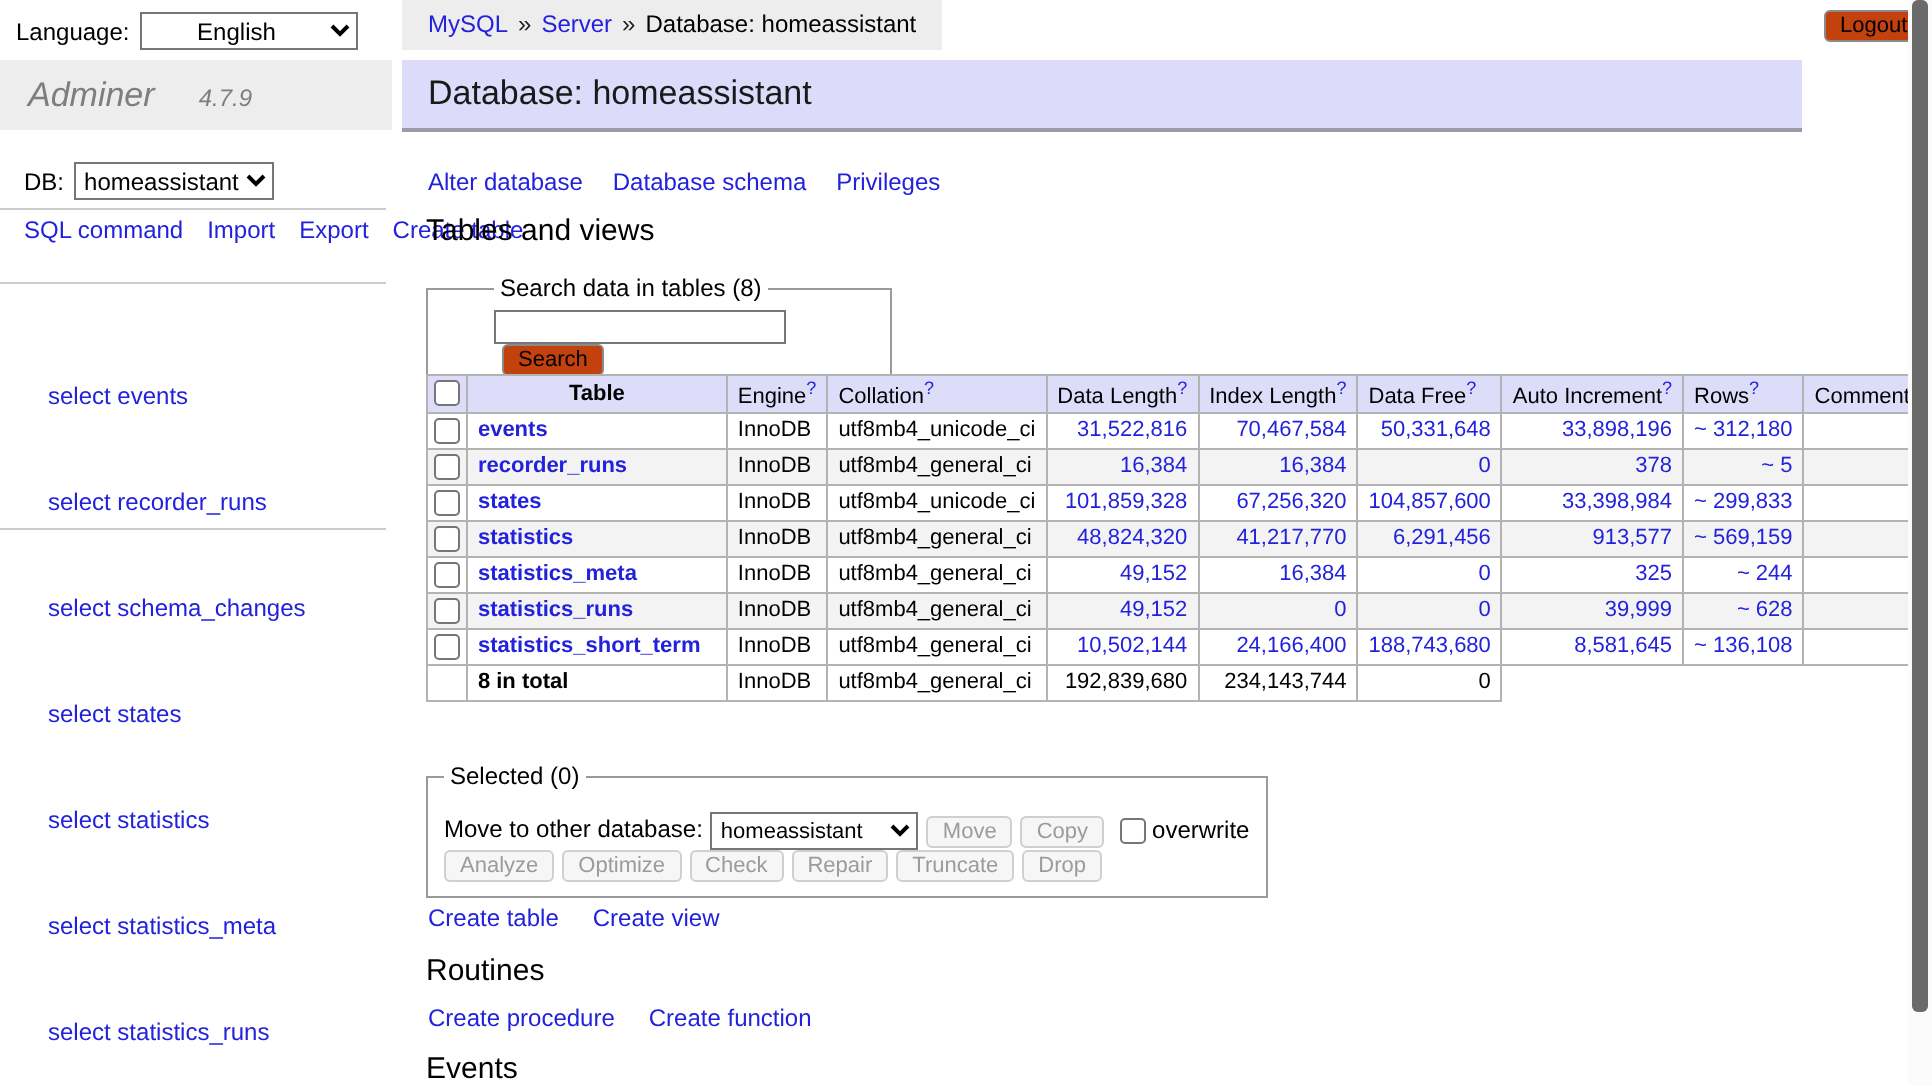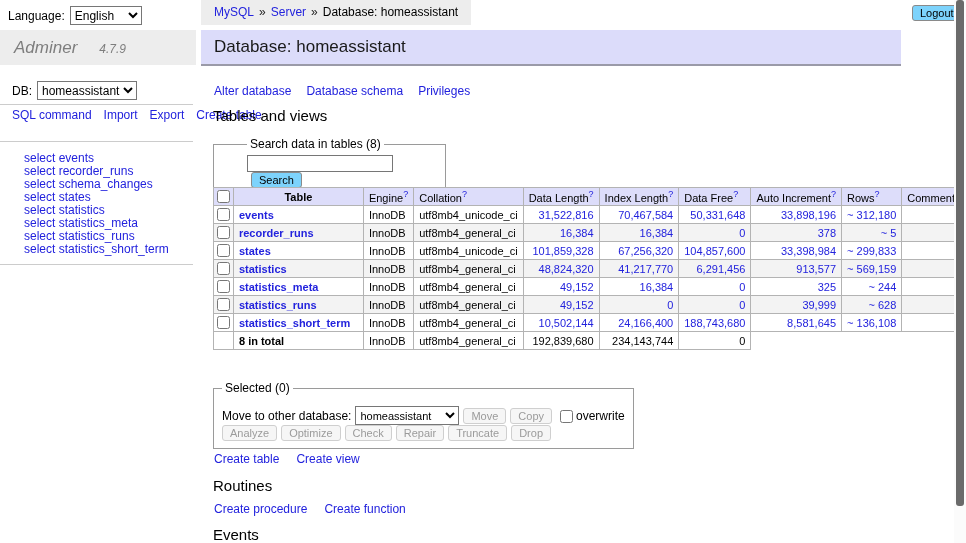--- a/index.html
+++ b/index.html
@@ -1,44 +1,44 @@
 <!DOCTYPE html>
 <html><head>
 <meta charset="utf-8">
 <style>
   html,body { margin:0; padding:0; }
   body {
     width:966px; height:543px; overflow:hidden; position:relative;
     background:#fff; color:#000;
     font-family:"Liberation Sans","DejaVu Sans",sans-serif; font-size:12px;
   }
-  a { color:#2222dd; text-decoration:none; cursor:pointer; }
+  a { color:#2222dd; text-decoration:none; cursor:pointer;margin-top:40px; }
   h2,h3 { margin:0; font-weight:normal; }
 
   select {
     font-family:inherit; font-size:12px; border:1px solid #767676;
     background:#fff; height:19px;
   }
   input[type="text"] {
     border:1px solid #767676; height:15px; font-family:inherit; font-size:11px; padding:0 2px;
   }
   input[type="checkbox"] { width:13px; height:13px; margin:0; vertical-align:middle; }
   button {
     font-family:inherit; font-size:11px; padding:1px 7px;
-    background:#7dd3fc; border:1px solid #8a8a8a; border-radius:3px; color:#000;
+    background:#c2410c; border:1px solid #8a8a8a; border-radius:3px; color:#000;
   }
   button:disabled { color:#9b9b9b; background:#f6f6f6; border-color:#cfcfcf; }
   fieldset { border:1px solid #9a9a9a; margin:0; padding:4px 8px 7px; background:#fff; }
   legend { font-size:12px; padding:0 3px; }
   hr.side { border:none; border-top:1px solid #ccc; margin:0; position:absolute; left:0; width:193px; }
 
   
   #top-language { position:absolute; left:8px; top:6px; }
   #top-language label { margin-right:5px; }
-  #language-select { width:72px; }
+  #language-select { width:109px;text-align:center; }
   #logout-wrap { position:absolute; left:912px; top:5px; }
 
   
   #sidebar-header { position:absolute; left:0; top:30px; width:196px; height:35px; background:#ededed; line-height:35px; white-space:nowrap; }
   .app-name { font-size:17px; font-style:italic; color:#7e7e7e; margin-left:14px; }
   .app-version { font-size:12px; font-style:italic; color:#7e7e7e; margin-left:22px; }
   #db-row { position:absolute; left:12px; top:81px; }
   #db-row label { margin-right:5px; }
   #db-select { width:100px; }
   #hr1 { top:104px; } #hr2 { top:141px; } #hr3 { top:264px; }

